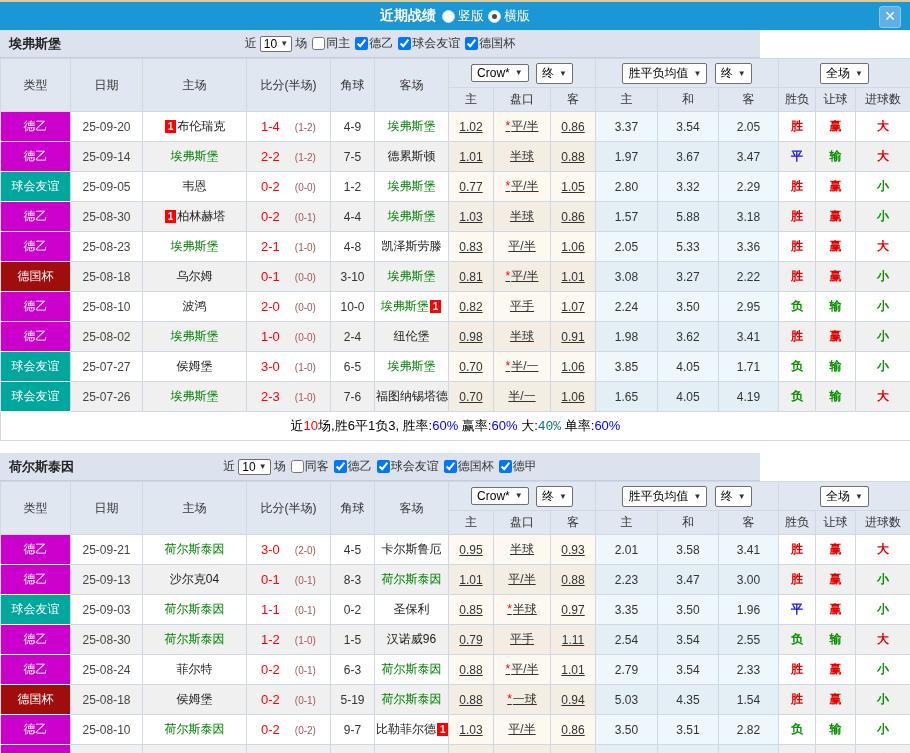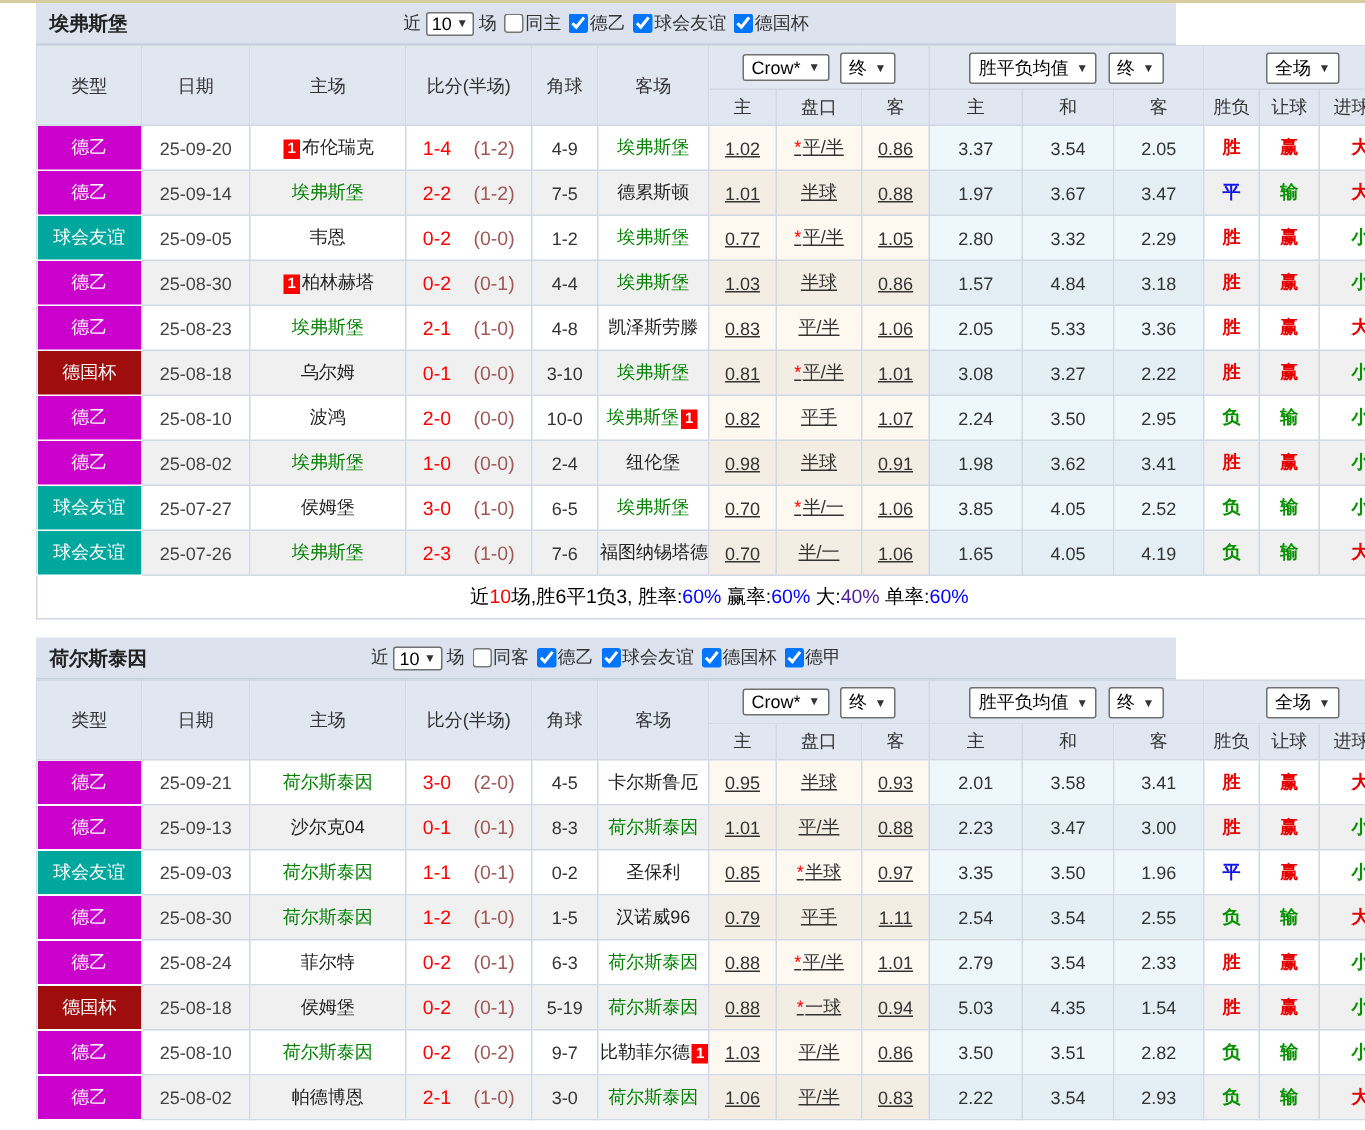--- a/index.html
+++ b/index.html
@@ -8,21 +8,21 @@
 
   
   .titlebar{position:relative;height:28px;background:#1C97D5;display:flex;align-items:center;justify-content:center;}
   .titlebar .title{color:#fff;font-weight:bold;font-size:14px;margin-right:2px;}
   .radio-item{display:inline-flex;align-items:center;color:#fff;font-size:13px;margin-left:4px;cursor:pointer;}
   .radio-dot{position:relative;width:11px;height:11px;background:#fff;border:1px solid #cfe3f2;border-radius:50%;margin-right:3px;display:inline-block;}
   .radio-dot.checked::after{content:"";position:absolute;left:3px;top:3px;width:5px;height:5px;background:#4a4a4a;border-radius:50%;}
   .close-btn{position:absolute;right:9px;top:4px;width:20px;height:20px;background:#5FB0E4;border:1px solid #8FC8ED;border-radius:3px;color:#fff;font-weight:bold;font-size:14px;line-height:18px;text-align:center;cursor:pointer;}
 
   
-  .section{width:760px;padding-left:24px;}
+  .section{width:760px;}
   .section + .section{margin-top:12px;}
   .section-header{position:relative;height:27px;background:#DCE3EE;border-bottom:1px solid #c3cedc;display:flex;align-items:center;}
   .team-name{font-weight:bold;font-size:13px;color:#222;padding-left:9px;}
   .filters{position:absolute;left:0;right:0;display:flex;justify-content:center;align-items:center;gap:3px;}
   .flt-txt{color:#333;}
   .cbx{display:inline-flex;align-items:center;margin-left:2px;cursor:pointer;}
   .cbx input{width:13px;height:13px;margin:0 1px 0 0;}
   .select{display:inline-flex;align-items:center;gap:5px;background:#fff;border:1px solid #707070;border-radius:2px;padding:1px 5px;font-size:12px;color:#000;cursor:pointer;white-space:nowrap;}
   .select .caret{font-size:8px;color:#333;}
   .select.mini{padding:0 3px;gap:3px;}
@@ -40,32 +40,44 @@
   .grid tbody td.cream{background:#FDF8F0;text-decoration:underline;}
   .grid tbody tr.even td.cream{background:#F3EDE3;}
   .grid tbody td.blu{background:#EEF7FB;}
   .grid tbody tr.even td.blu{background:#E4EFF5;}
   .c-type{color:#fff;padding:0;border-bottom:1px solid #fff !important;}
   .c-date{color:#444;}
   .team{color:#222;}
   .team.g{color:#008000;}
   .rc{display:inline-block;background:#FF0000;color:#fff;font-size:10px;font-weight:bold;line-height:13px;padding:0 3px;margin:0 1px;}
   .ft{color:#FF0000;font-size:13px;}
-  .ht{color:#A05858;font-size:13px;margin-left:15px;}
+  .ht{color:#A05858;font-size:10px;margin-left:15px;}
   .c-odd{color:#333;}
   .star{color:#FF0000;margin-right:1px;}
   .c-res{font-weight:bold;}
   .summary-row td{height:26px;background:#fff;font-size:13px;color:#000;}
   .summary-row span{margin:0;}
 </style>
 </head>
 <body>
 
 <div class="app">
 
+  <div class="titlebar">
+    <span class="title">近期战绩</span>
+    <span class="radio-item">
+      <span class="radio-dot"></span>
+      <span>竖版</span>
+    </span>
+    <span class="radio-item">
+      <span class="radio-dot checked"></span>
+      <span>横版</span>
+    </span>
+    <span class="close-btn">✕</span>
+  </div>
 
   <div class="section">
     <div class="section-header">
       <span class="team-name">埃弗斯堡</span>
       <div class="filters">
           <span class="flt-txt">近</span>
           <span class="select mini">
             <span>10</span>
             <span class="caret">▼</span>
           </span>
@@ -209,21 +221,21 @@
             <td class="c-type" style="background: rgb(204, 0, 204);">德乙</td>
             <td class="c-date">25-08-30</td>
             <td class="c-team"><span class="rc">1</span><span class="team">柏林赫塔</span></td>
             <td class="c-score"><span class="ft">0-2</span><span class="ht">(0-1)</span></td>
             <td class="c-corner">4-4</td>
             <td class="c-team"><span class="team g">埃弗斯堡</span></td>
             <td class="c-odd cream">1.03</td>
             <td class="c-odd cream"><span>半球</span></td>
             <td class="c-odd cream">0.86</td>
             <td class="c-odd blu">1.57</td>
-            <td class="c-odd blu">4.84</td>
+            <td class="c-odd blu">5.88</td>
             <td class="c-odd blu">3.18</td>
             <td class="c-res" style="color: rgb(230, 0, 0);">胜</td>
             <td class="c-res" style="color: rgb(230, 0, 0);">赢</td>
             <td class="c-res" style="color: rgb(8, 144, 0);">小</td>
           </tr>
           <tr class="odd">
             <td class="c-type" style="background: rgb(204, 0, 204);">德乙</td>
             <td class="c-date">25-08-23</td>
             <td class="c-team"><span class="team g">埃弗斯堡</span></td>
             <td class="c-score"><span class="ft">2-1</span><span class="ht">(1-0)</span></td>
@@ -295,21 +307,21 @@
             <td class="c-date">25-07-27</td>
             <td class="c-team"><span class="team">侯姆堡</span></td>
             <td class="c-score"><span class="ft">3-0</span><span class="ht">(1-0)</span></td>
             <td class="c-corner">6-5</td>
             <td class="c-team"><span class="team g">埃弗斯堡</span></td>
             <td class="c-odd cream">0.70</td>
             <td class="c-odd cream"><span class="star">*</span><span>半/一</span></td>
             <td class="c-odd cream">1.06</td>
             <td class="c-odd blu">3.85</td>
             <td class="c-odd blu">4.05</td>
-            <td class="c-odd blu">2.52</td>
+            <td class="c-odd blu">1.71</td>
             <td class="c-res" style="color: rgb(8, 144, 0);">负</td>
             <td class="c-res" style="color: rgb(8, 144, 0);">输</td>
             <td class="c-res" style="color: rgb(8, 144, 0);">小</td>
           </tr>
           <tr class="even">
             <td class="c-type" style="background: rgb(0, 167, 157);">球会友谊</td>
             <td class="c-date">25-07-26</td>
             <td class="c-team"><span class="team g">埃弗斯堡</span></td>
             <td class="c-score"><span class="ft">2-3</span><span class="ht">(1-0)</span></td>
             <td class="c-corner">7-6</td>
@@ -320,21 +332,21 @@
             <td class="c-odd blu">1.65</td>
             <td class="c-odd blu">4.05</td>
             <td class="c-odd blu">4.19</td>
             <td class="c-res" style="color: rgb(8, 144, 0);">负</td>
             <td class="c-res" style="color: rgb(8, 144, 0);">输</td>
             <td class="c-res" style="color: rgb(230, 0, 0);">大</td>
           </tr>
         </tbody>
       <tfoot>
         <tr class="summary-row">
-          <td colspan="15"><span>近</span><span style="color: rgb(255, 0, 0);">10</span><span>场,胜6平1负3, 胜率:</span><span style="color: rgb(0, 0, 255);">60%</span><span> 赢率:</span><span style="color: rgb(0, 0, 255);">60%</span><span> 大:</span><span style="color: #4c1d95;">40%</span><span> 单率:</span><span style="color: rgb(0, 0, 255);">60%</span></td>
+          <td colspan="15"><span>近</span><span style="color: rgb(255, 0, 0);">10</span><span>场,胜6平1负3, 胜率:</span><span style="color: rgb(0, 0, 255);">60%</span><span> 赢率:</span><span style="color: rgb(0, 0, 255);">60%</span><span> 大:</span><span style="color: #0f766e; font-family: Liberation Mono, monospace;">40%</span><span> 单率:</span><span style="color: rgb(0, 0, 255);">60%</span></td>
         </tr>
       </tfoot>
     </table>
   </div>
 
   <div class="section">
     <div class="section-header">
       <span class="team-name">荷尔斯泰因</span>
       <div class="filters">
           <span class="flt-txt">近</span>

